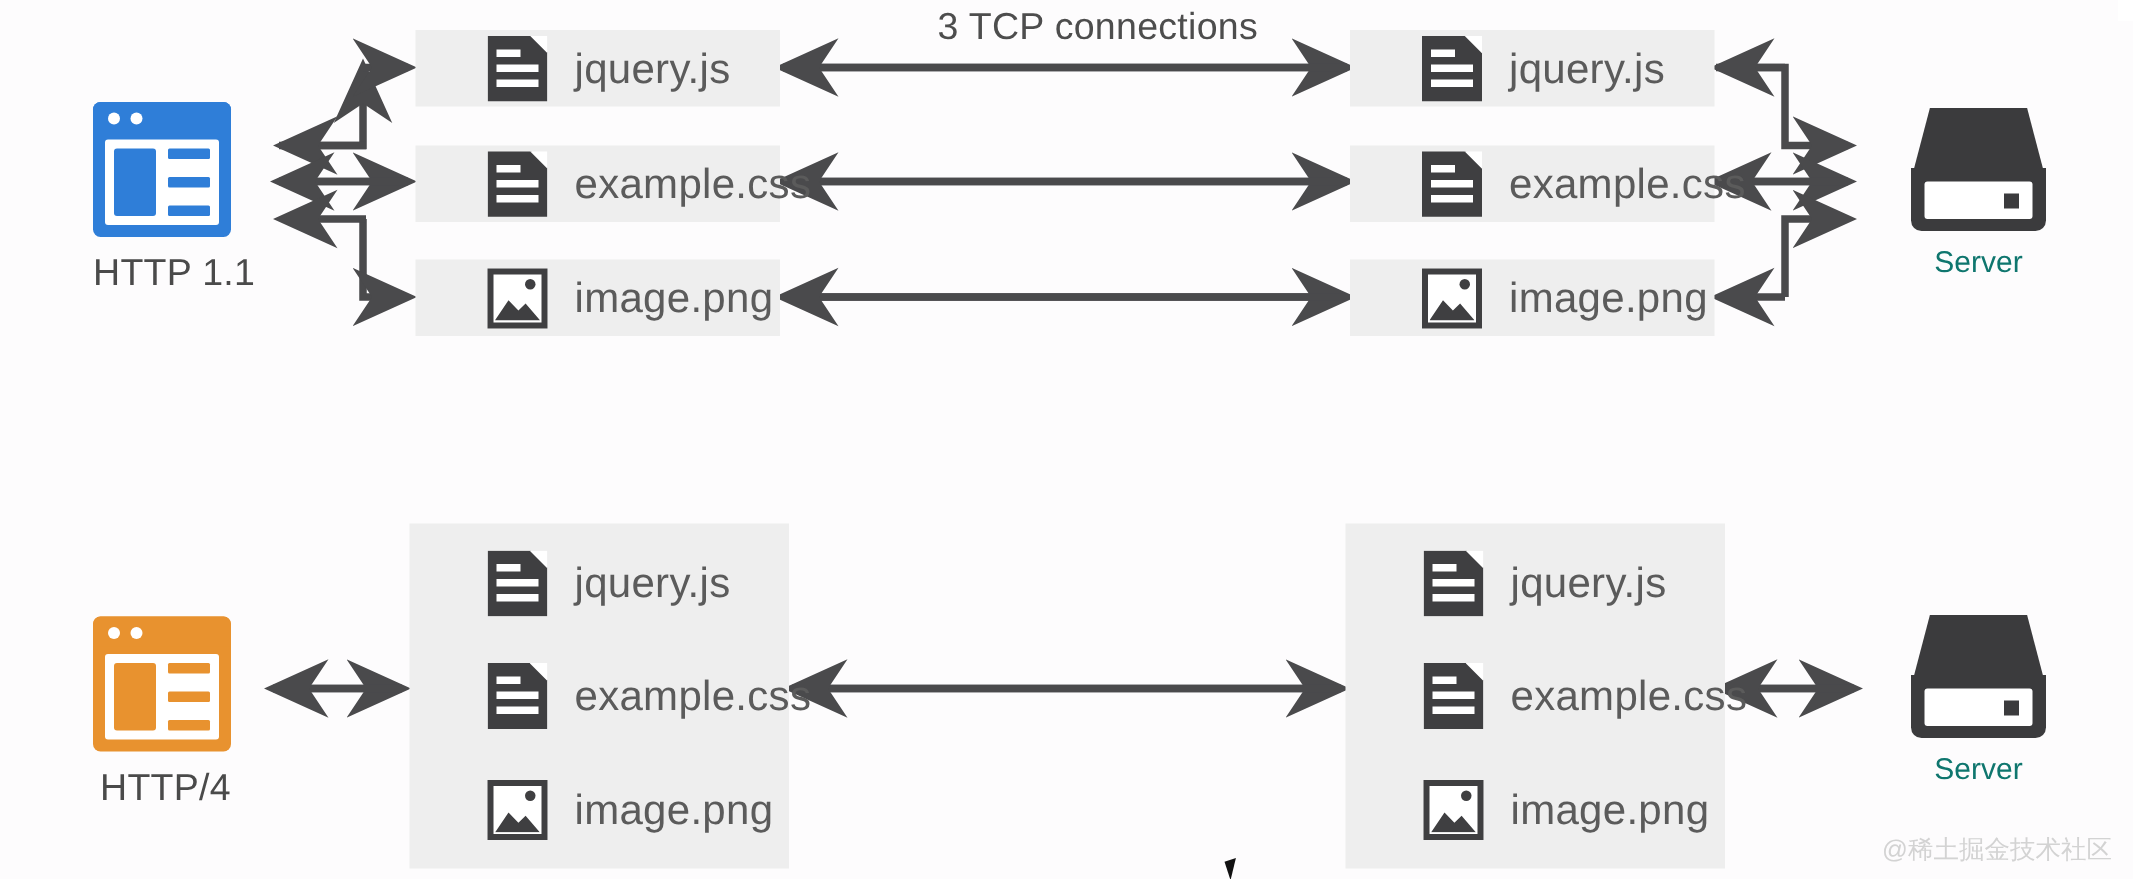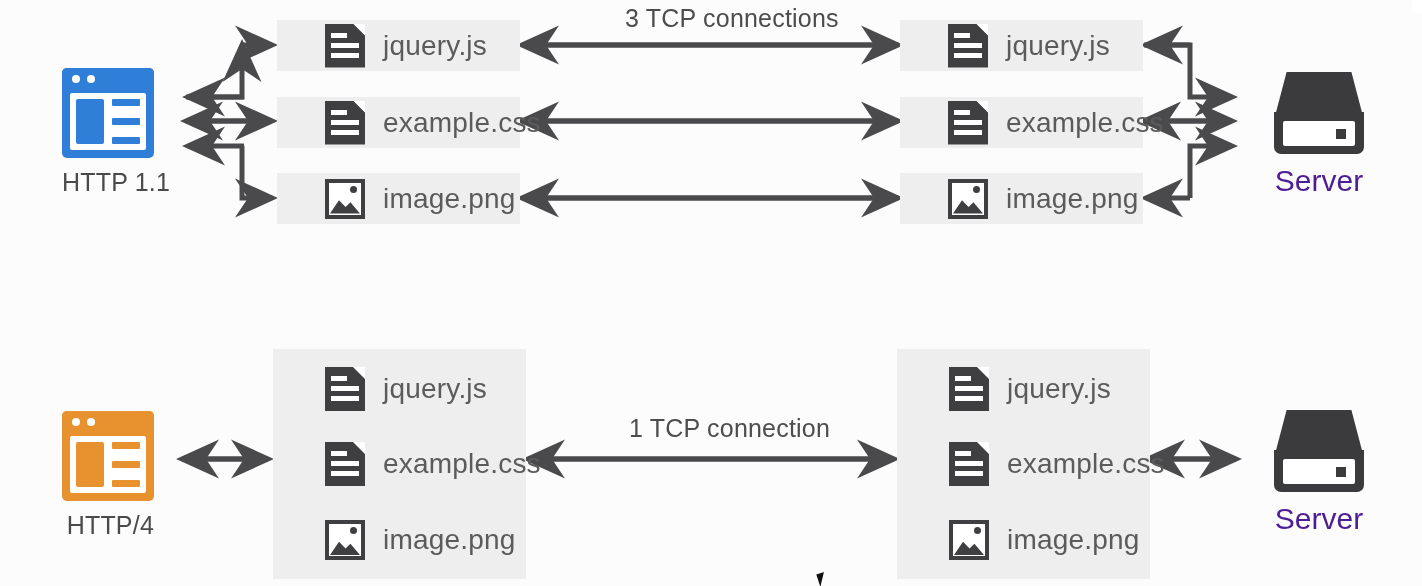--- a/index.html
+++ b/index.html
@@ -27,21 +27,21 @@
   .browser .lines i{display:block;height:7px;border-radius:1px;}
   .brw-label{text-align:right;font-size:25px;color:#4a4a4a;letter-spacing:.2px;white-space:nowrap;}
 
   
   .server{width:90px;height:82px;position:relative;}
   .server .top{position:absolute;left:0;top:0;width:90px;height:48px;background:#3b3b3d;
       clip-path:polygon(14% 0%,86% 0%,100% 100%,0% 100%);border-radius:6px 6px 0 0;}
   .server .base{position:absolute;left:0;top:40px;width:90px;height:42px;background:#3b3b3d;border-radius:0 0 7px 7px;}
   .server .slot{position:absolute;left:9px;top:49px;width:72px;height:25px;background:#ffffff;border-radius:2px;}
   .server .led{position:absolute;right:9px;top:8px;width:10px;height:10px;background:#3b3b3d;}
-  .srv-label{text-align:center;font-size:30px;color:#4c1d95;white-space:nowrap;}
+  .srv-label{text-align:center;font-size:20px;color:#0f766e;white-space:nowrap;}
 
   
   .filebox{background:#eeeeee;display:flex;align-items:center;}
   .filerow{display:flex;align-items:center;padding-left:30px;}
   .fname{font-size:28px;color:#5b5b5b;white-space:nowrap;letter-spacing:.2px;}
 
   
   .ic{position:relative;flex:0 0 auto;}
   .ic-doc{width:40px;height:44px;}
   .ic-doc .page{position:absolute;left:0;top:0;width:40px;height:44px;background:#3f3f41;
@@ -241,21 +241,20 @@
         <div class="lines">
           <i style="background:#e8922f;"></i>
             <i style="background:#e8922f;"></i>
             <i style="background:#e8922f;"></i>
         </div>
       </div>
     </div>
     <div class="brw-label" style="margin-top:10px;width:92px;">HTTP/4</div>
   </div>
 
-  <div class="caption" style="left:598px;top:414px;">1 TCP connection</div>
 
   <div class="abs" style="left:273px;top:349px;width:253px;height:230px;background:#eeeeee;">
     <div class="filerow abs" style="left:22px;top:18px;">
       <span class="ic ic-doc">
         <span class="page"></span>
           <span class="fold"></span>
         <span class="ln l1"></span>
           <span class="ln l2"></span>
           <span class="ln l3"></span>
       </span>
@@ -316,15 +315,16 @@
     <div class="server">
       <div class="top"></div>
       <div class="base"></div>
       <div class="slot">
           <span class="led"></span>
         </div>
     </div>
     <div class="srv-label" style="margin-top:10px;width:90px;">Server</div>
   </div>
 
+  <div class="watermark">@稀土掘金技术社区</div>
   <div class="cursor"></div>
 
 </div>
 
 </body></html>

